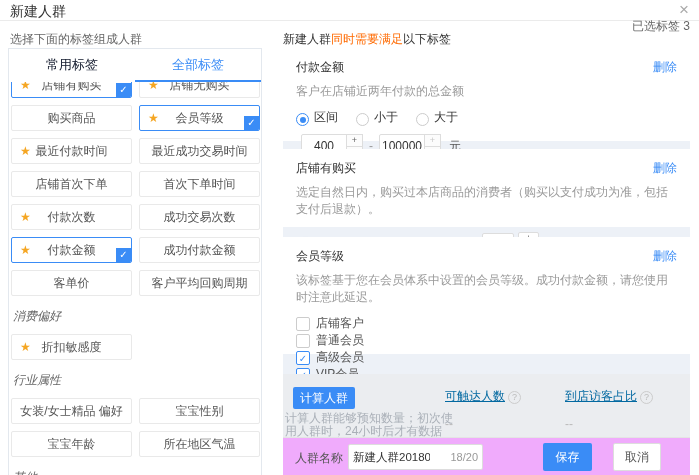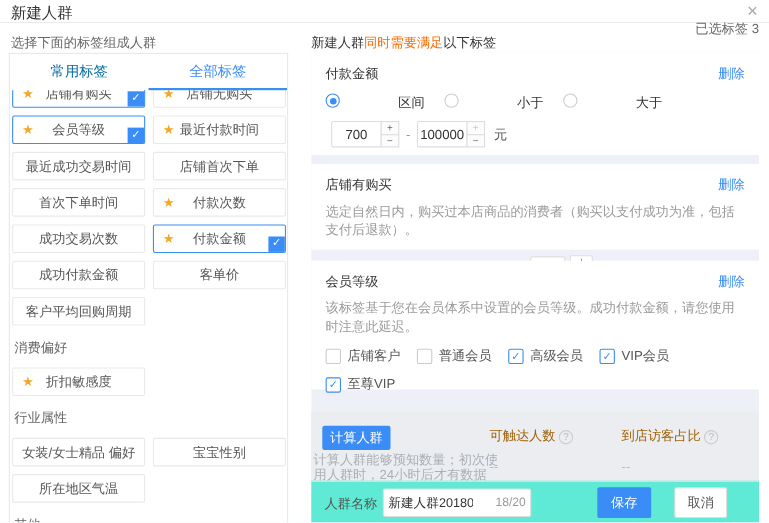--- a/index.html
+++ b/index.html
@@ -15,45 +15,45 @@
   .sub-heading { position:absolute; top:31px; color:#666; }
   .sub-left { left:10px; }
   .sub-right { left:283px; color:#333; }
   .hl { color:#ff6a00; }
   .sel-count { position:absolute; top:18px; right:9px; color:#666; }
 
   
   .left-panel { position:absolute; left:8px; top:48px; width:254px; height:427px;
     border:1px solid #e3e8ee; border-bottom:none; overflow:hidden; background:#fff; }
   .tabs { position:relative; z-index:2; display:flex; height:33px; background:#fff; }
-  .tab { flex:1; text-align:center; line-height:32px; font-size:13px; color:#0369a1; cursor:pointer; }
+  .tab { flex:1; text-align:center; line-height:32px; font-size:13px; color:#0f172a; cursor:pointer; }
   .tab.active { color:#3a8cf6; border-bottom:2px solid #3a8cf6; }
   .tag-scroll { position:relative; z-index:1; padding:0 2px; }
   .tag-grid { display:grid; grid-template-columns:121px 121px; column-gap:7px; row-gap:7px; margin-top:-10px; }
   .tag-grid.flow { margin-top:0; }
   .tag { position:relative; height:26px; line-height:24px; border:1px solid #e9e9e9; border-radius:2px;
     background:#fff; text-align:center; color:#555; cursor:pointer; overflow:hidden; white-space:nowrap; }
   .tag.sel { border-color:#3a8cf6; }
   .tag .star { position:absolute; left:8px; top:0; color:#f5a623; font-size:12px; }
   .tag .ck { position:absolute; right:0; bottom:0; width:15px; height:14px; background:#3a8cf6; color:#fff;
     font-size:10px; line-height:14px; text-align:center; }
-  .sec-label { margin:12px 0 9px 2px; color:#666; }
+  .sec-label { margin:12px 0 9px 2px; color:#666;font-style:italic; }
 
   
   .right-panel { position:absolute; left:283px; top:48px; width:407px; height:427px; background:#edf1f7; }
   .card { position:relative; background:#fff; padding:11px 13px 0 13px; }
   .card1 { height:93px; margin-bottom:8px; }
   .card2 { height:78px; margin-bottom:10px; }
   .card3 { height:117px; }
   .card-title { color:#333; }
   .del-link { position:absolute; right:13px; top:11px; color:#3a8cf6; cursor:pointer; }
   .card-desc { margin-top:7px; color:#9a9a9a; }
 
   .radio-row { display:flex; align-items:center; margin-top:9px; }
-  .radio-item { display:flex; align-items:flex-start; margin-right:18px; cursor:pointer;gap:48px; }
+  .radio-item { display:flex; align-items:flex-end; margin-right:18px; cursor:pointer; }
   .radio { width:13px; height:13px; border-radius:50%; border:1px solid #ccc; margin-right:5px; background:#fff; position:relative; }
   .radio.on { border-color:#3a8cf6; }
   .radio.on::after { content:""; position:absolute; left:2.5px; top:2.5px; width:6px; height:6px; border-radius:50%; background:#3a8cf6; }
 
   .num-row { display:flex; align-items:center; margin-top:8px; margin-left:5px; }
   .num-input { width:46px; height:24px; border:1px solid #ddd; border-radius:2px 0 0 2px; text-align:center; line-height:22px;
     color:#333; background:#fff; overflow:hidden; }
   .stepper { width:17px; height:24px; display:flex; flex-direction:column; margin-left:-1px; }
   .stepper span { flex:1; border:1px solid #ddd; text-align:center; font-size:9px; line-height:10px; color:#666;
     background:#fcfcfc; cursor:pointer; }
@@ -66,40 +66,40 @@
   .slider-track { position:relative; width:178px; height:3px; background:#dcdcdc; border-radius:2px; cursor:pointer; }
   .slider-handle { position:absolute; left:2px; top:-7px; width:15px; height:15px; border-radius:50%;
     background:#fff; border:1px solid #ccc; box-shadow:0 1px 2px rgba(0,0,0,.15); cursor:grab; }
   .slider-val { width:32px; height:26px; border:1px solid #ddd; border-radius:2px; text-align:center; line-height:24px; margin-left:8px; background:#fff; }
   .vstep { display:flex; flex-direction:column; margin-left:4px; }
   .vstep span { width:21px; height:13px; border:1px solid #ddd; border-radius:2px; font-size:10px; line-height:11px;
     text-align:center; color:#666; background:#fff; cursor:pointer; }
   .vstep span + span { margin-top:1px; }
 
   .cb-rows { margin-top:9px; }
-  .cb-row { display:flex; margin-bottom:9px; }
+  .cb-row { display:flex; margin-bottom:9px;flex-direction:column; }
   .cb-item { display:flex; align-items:center; width:83px; cursor:pointer; }
   .cb { width:14px; height:14px; border:1px solid #ccc; border-radius:2px; background:#fff; margin-right:6px;
     font-size:10px; line-height:13px; text-align:center; color:transparent; }
   .cb.on { border-color:#3a8cf6; color:#3a8cf6; }
   .cb-label { color:#555; }
 
   
   .foot-grey { position:absolute; left:0; bottom:38px; width:407px; height:63px; background:#ebedf0; }
   .calc-btn { position:absolute; left:10px; top:13px; width:62px; height:22px; background:#3a8cf6; color:#fff;
     border:none; border-radius:2px; font-size:12px; cursor:pointer; font-family:inherit; }
   .calc-note { position:absolute; left:2px; top:38px; width:172px; color:#aab0b8; line-height:13px; }
   .stat { position:absolute; top:14px; }
   .stat1 { left:162px; } .stat2 { left:282px; }
-  .stat-label { color:#a16207; }
+  .stat-label { color:#0369a1;text-decoration:underline; }
   .help-icon { display:inline-block; width:13px; height:13px; border:1px solid #ccc; border-radius:50%;
     font-size:9px; line-height:11px; text-align:center; color:#bbb; margin-left:3px; cursor:pointer; }
   .stat-val { margin-top:12px; color:#bbb; }
 
-  .foot-white { position:absolute; left:0; bottom:0; width:407px; height:38px; background:#5eead4; border-top:1px solid #e4e4e4; }
+  .foot-white { position:absolute; left:0; bottom:0; width:407px; height:38px; background:#f0abfc; border-top:1px solid #e4e4e4; }
   .name-label { position:absolute; left:12px; top:12px; color:#555; }
   .name-input { position:absolute; left:65px; top:6px; width:135px; height:26px; border:1px solid #ddd; border-radius:2px;
     background:#fff; display:flex; align-items:center; padding:0 4px; overflow:hidden; }
   .name-val { flex:1; white-space:nowrap; overflow:hidden; font-size:11.5px; color:#333; }
   .name-count { color:#999; font-size:11px; margin-left:20px; flex:none; }
   .save-btn { position:absolute; left:260px; top:5px; width:49px; height:28px; background:#3a8cf6; color:#fff;
     border:none; border-radius:2px; font-size:12px; cursor:pointer; font-family:inherit; }
   .cancel-btn { position:absolute; left:330px; top:5px; width:48px; height:28px; background:#fff; color:#555;
     border:1px solid #ddd; border-radius:2px; font-size:12px; cursor:pointer; font-family:inherit; }
 </style>
@@ -119,68 +119,71 @@
 
   <div class="left-panel">
     <div class="tabs">
       <div class="tab">常用标签</div>
       <div class="tab active">全部标签</div>
     </div>
     <div class="tag-scroll">
       <div class="tag-grid">
         <div class="tag sel"><span class="star">★</span><span>店铺有购买</span><span class="ck">✓</span></div>
         <div class="tag"><span class="star">★</span><span>店铺无购买</span></div>
+        <div class="tag"><span>购买商品</span></div>
         <div class="tag sel"><span class="star">★</span><span>会员等级</span><span class="ck">✓</span></div>
         <div class="tag"><span class="star">★</span><span>最近付款时间</span></div>
         <div class="tag"><span>最近成功交易时间</span></div>
         <div class="tag"><span>店铺首次下单</span></div>
         <div class="tag"><span>首次下单时间</span></div>
         <div class="tag"><span class="star">★</span><span>付款次数</span></div>
         <div class="tag"><span>成功交易次数</span></div>
         <div class="tag sel"><span class="star">★</span><span>付款金额</span><span class="ck">✓</span></div>
         <div class="tag"><span>成功付款金额</span></div>
         <div class="tag"><span>客单价</span></div>
         <div class="tag"><span>客户平均回购周期</span></div>
       </div>
       <div class="sec-label">消费偏好</div>
       <div class="tag-grid flow">
         <div class="tag"><span class="star">★</span><span>折扣敏感度</span></div>
       </div>
       <div class="sec-label">行业属性</div>
       <div class="tag-grid flow">
         <div class="tag"><span>女装/女士精品 偏好</span></div>
         <div class="tag"><span>宝宝性别</span></div>
+        <div class="tag"><span>宝宝年龄</span></div>
         <div class="tag"><span>所在地区气温</span></div>
       </div>
       <div class="sec-label">其他</div>
 
     </div>
   </div>
 
   <div class="right-panel">
 
     <div class="card card1">
       <div class="card-title">付款金额</div>
       <div class="del-link">删除</div>
+      <div class="card-desc">客户在店铺近两年付款的总金额</div>
       <div class="radio-row">
         <div class="radio-item">
             <span class="radio on"></span>
             <span>区间</span>
           </div>
         <div class="radio-item">
             <span class="radio"></span>
             <span>小于</span>
           </div>
         <div class="radio-item">
             <span class="radio"></span>
             <span>大于</span>
           </div>
       </div>
       <div class="num-row">
-        <div class="num-input">700</div>
+        <div class="num-input">400</div>
         <div class="stepper">
             <span>+</span>
             <span>−</span>
           </div>
         <span class="range-sep">-</span>
         <div class="num-input">100000</div>
         <div class="stepper">
             <span class="dim">+</span>
             <span>−</span>
           </div>

